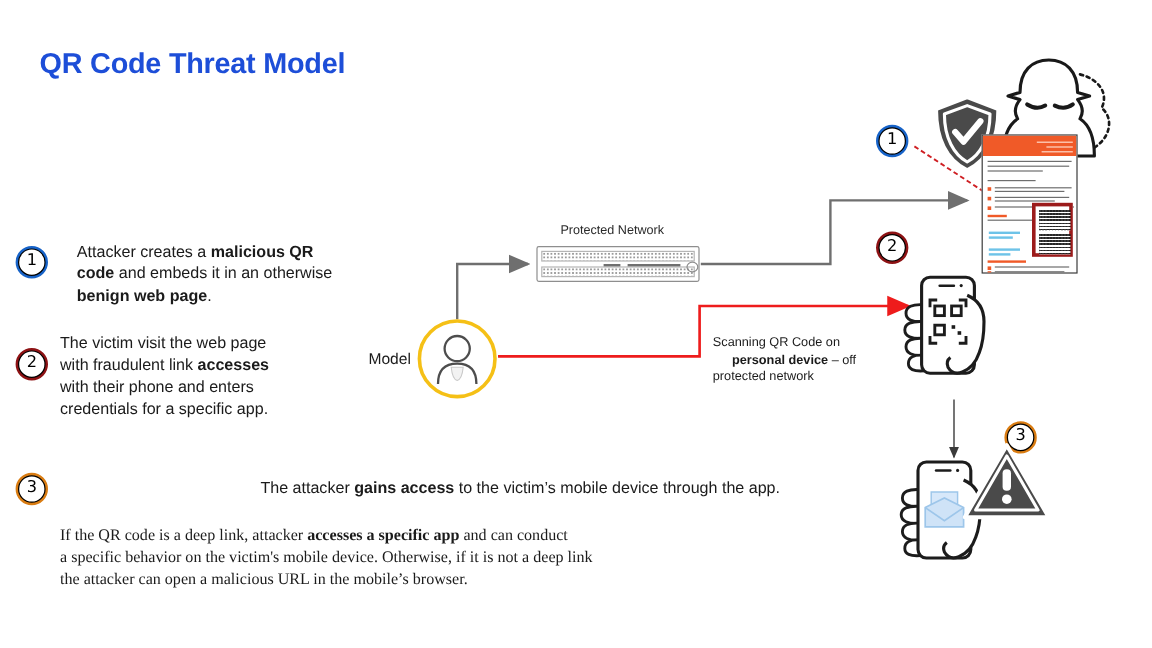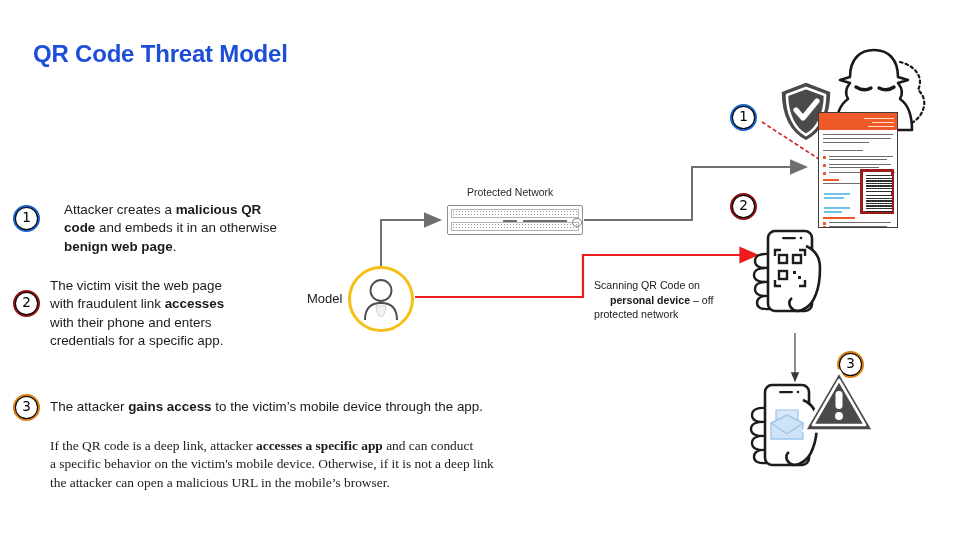--- a/index.html
+++ b/index.html
@@ -117,21 +117,21 @@
   <div class="steptxt" id="step2-text" style="left:50px;top:277px;width:262px;">
       <div><span>The victim visit the web page</span></div>
       <div><span>with fraudulent link </span><b>accesses</b></div>
       <div><span>with their phone and enters</span></div>
       <div><span>credentials for a specific app.</span></div>
     </div>
 
   <div class="badge b-orange" style="left:14px;top:395px;">
     <span>3</span>
   </div>
-  <div class="steptxt" id="step3-text" style="left:50px;top:398px;width:600px;">
+  <div class="steptxt" id="step3-text" style="left:50px;top:398px;width:600px;text-align:right;">
       <div><span>The attacker </span><b>gains access</b><span> to the victim’s mobile device through the app.</span></div>
     </div>
 
   <div class="steptxt" id="closing-text" style="left:50px;top:437px;width:610px;font-family:Liberation Serif, serif;">
       <div><span>If the QR code is a deep link, attacker </span><b>accesses a specific app</b><span> and can conduct</span></div>
       <div><span>a specific behavior on the victim's mobile device. Otherwise, if it is not a deep link</span></div>
       <div><span>the attacker can open a malicious URL in the mobile’s browser.</span></div>
     </div>
 
   <div class="lbl" style="left:467px;top:186px;">Protected Network</div>

